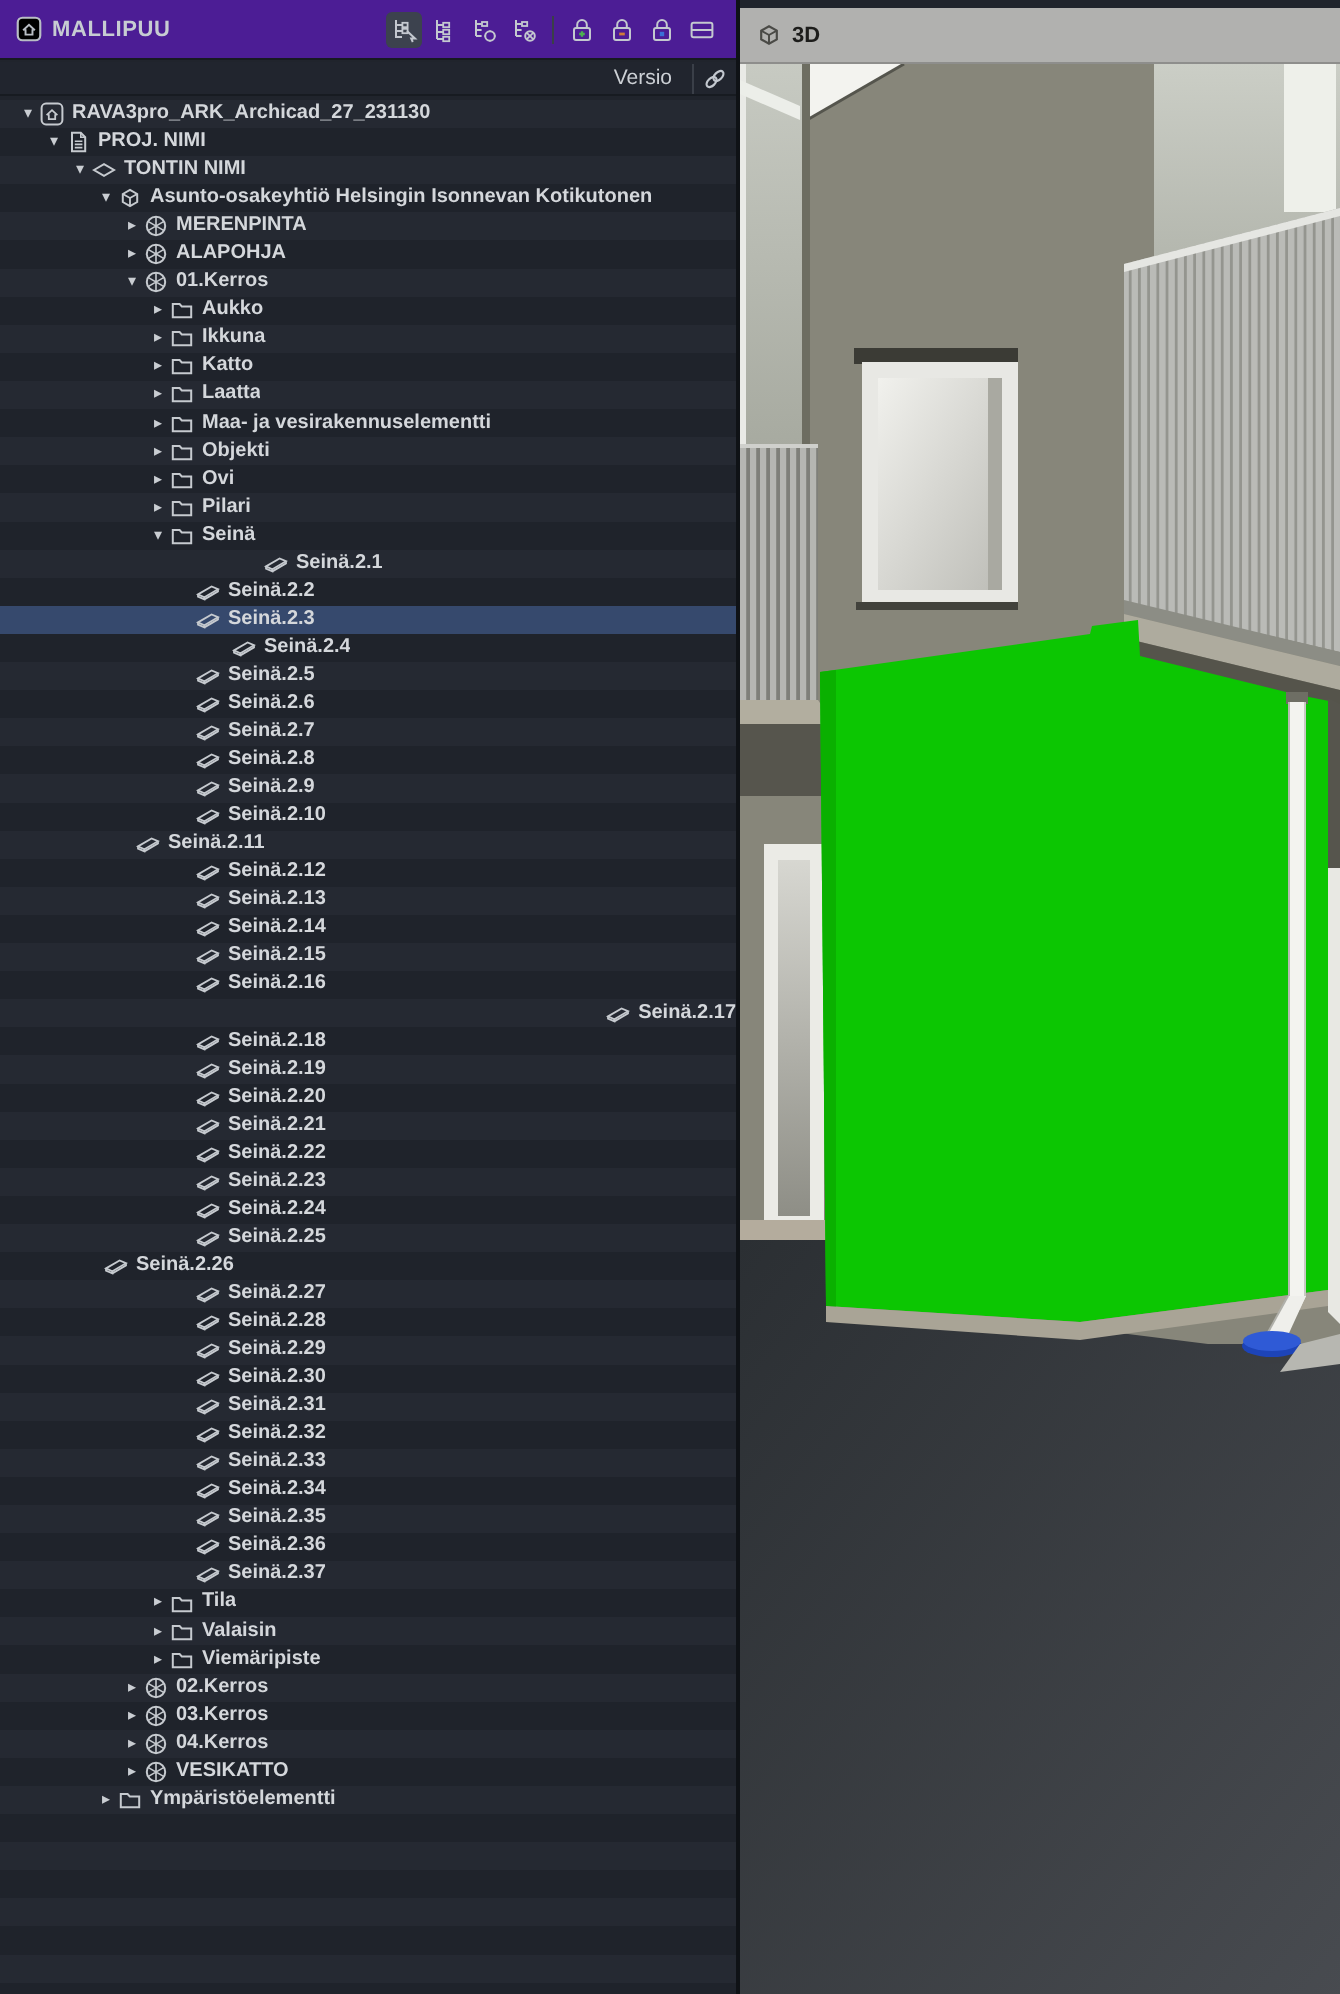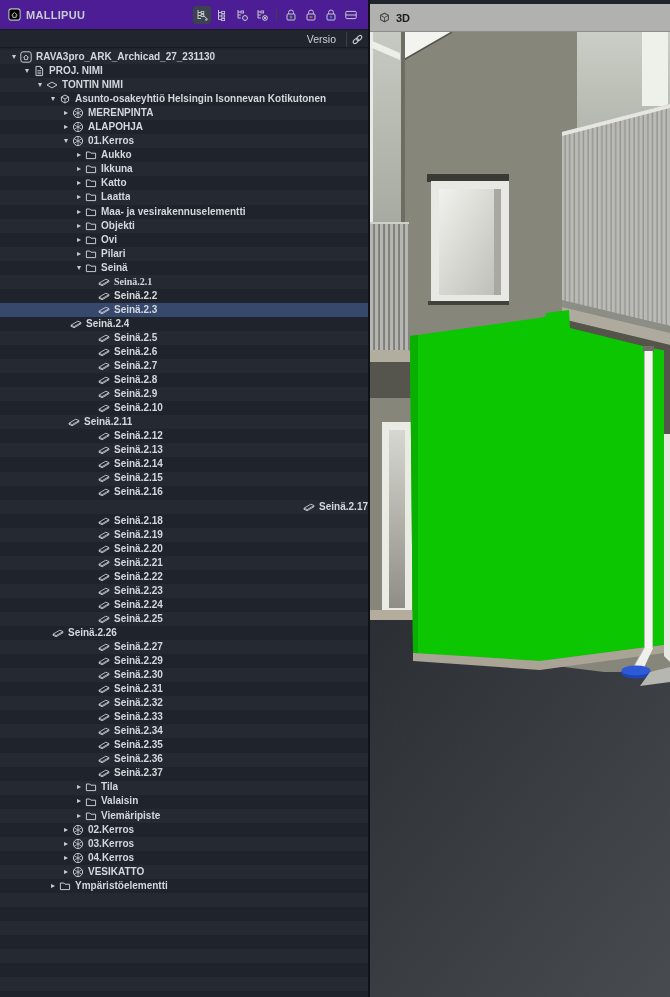--- a/index.html
+++ b/index.html
@@ -336,21 +336,21 @@
     </div>
         <div class="trow" style="padding-left: 73px;">
       <span class="arrow">▾</span>
       <span class="ic">
         <svg width="12" height="12">
               <use href="#i-folder"></use>
             </svg>
       </span>
       <span class="lbl">Seinä</span>
     </div>
-        <div class="trow" style="padding-left: 86px; font-family: Liberation Serif, serif;">
+        <div class="trow" style="padding-left: 120px;">
       <span class="arrow"></span>
       <span class="ic">
         <svg width="12" height="12">
               <use href="#i-wall"></use>
             </svg>
       </span>
       <span class="lbl">Seinä.2.1</span>
     </div>
         <div class="trow" style="padding-left: 86px;">
       <span class="arrow"></span>
@@ -363,21 +363,21 @@
     </div>
         <div class="trow selected" style="padding-left: 86px;">
       <span class="arrow"></span>
       <span class="ic">
         <svg width="12" height="12">
               <use href="#i-wall"></use>
             </svg>
       </span>
       <span class="lbl">Seinä.2.3</span>
     </div>
-        <div class="trow" style="padding-left: 58px;">
+        <div class="trow" style="padding-left: 104px;">
       <span class="arrow"></span>
       <span class="ic">
         <svg width="12" height="12">
               <use href="#i-wall"></use>
             </svg>
       </span>
       <span class="lbl">Seinä.2.4</span>
     </div>
         <div class="trow" style="padding-left: 86px;">
       <span class="arrow"></span>
@@ -578,20 +578,29 @@
       <span class="lbl">Seinä.2.26</span>
     </div>
         <div class="trow" style="padding-left: 86px;">
       <span class="arrow"></span>
       <span class="ic">
         <svg width="12" height="12">
               <use href="#i-wall"></use>
             </svg>
       </span>
       <span class="lbl">Seinä.2.27</span>
+    </div>
+        <div class="trow" style="padding-left: 86px;">
+      <span class="arrow"></span>
+      <span class="ic">
+        <svg width="12" height="12">
+              <use href="#i-wall"></use>
+            </svg>
+      </span>
+      <span class="lbl">Seinä.2.28</span>
     </div>
         <div class="trow" style="padding-left: 86px;">
       <span class="arrow"></span>
       <span class="ic">
         <svg width="12" height="12">
               <use href="#i-wall"></use>
             </svg>
       </span>
       <span class="lbl">Seinä.2.29</span>
     </div>

